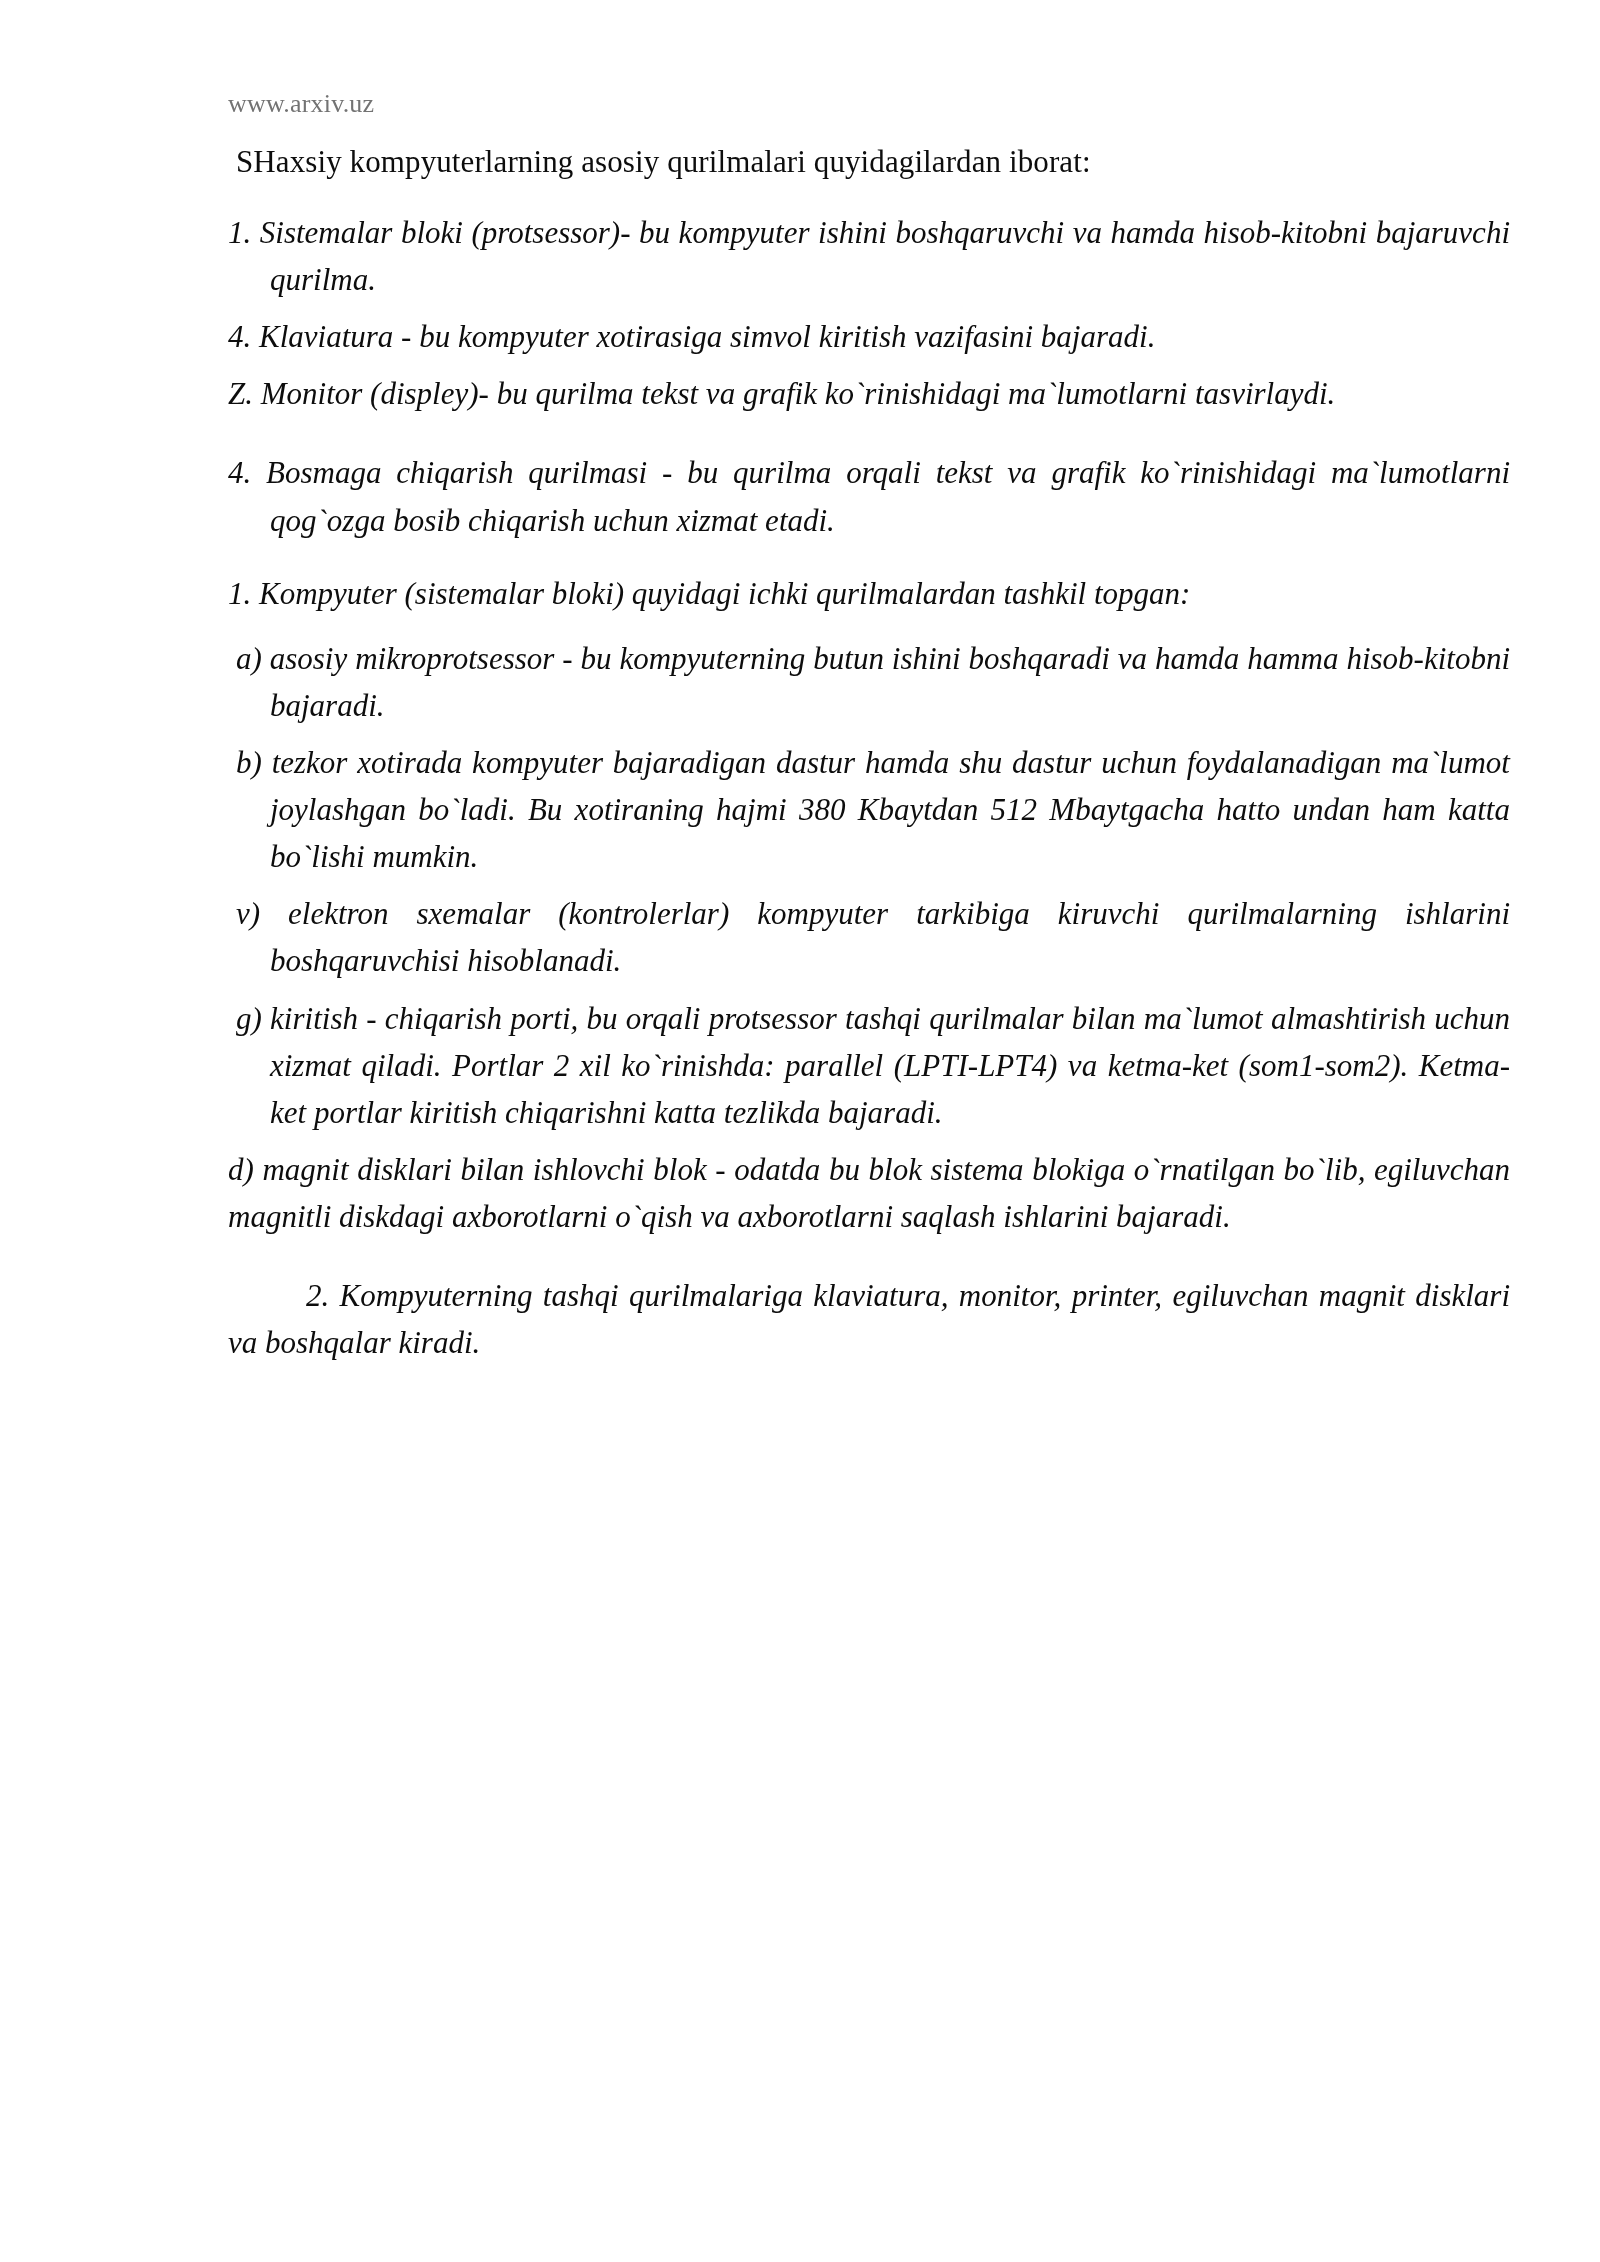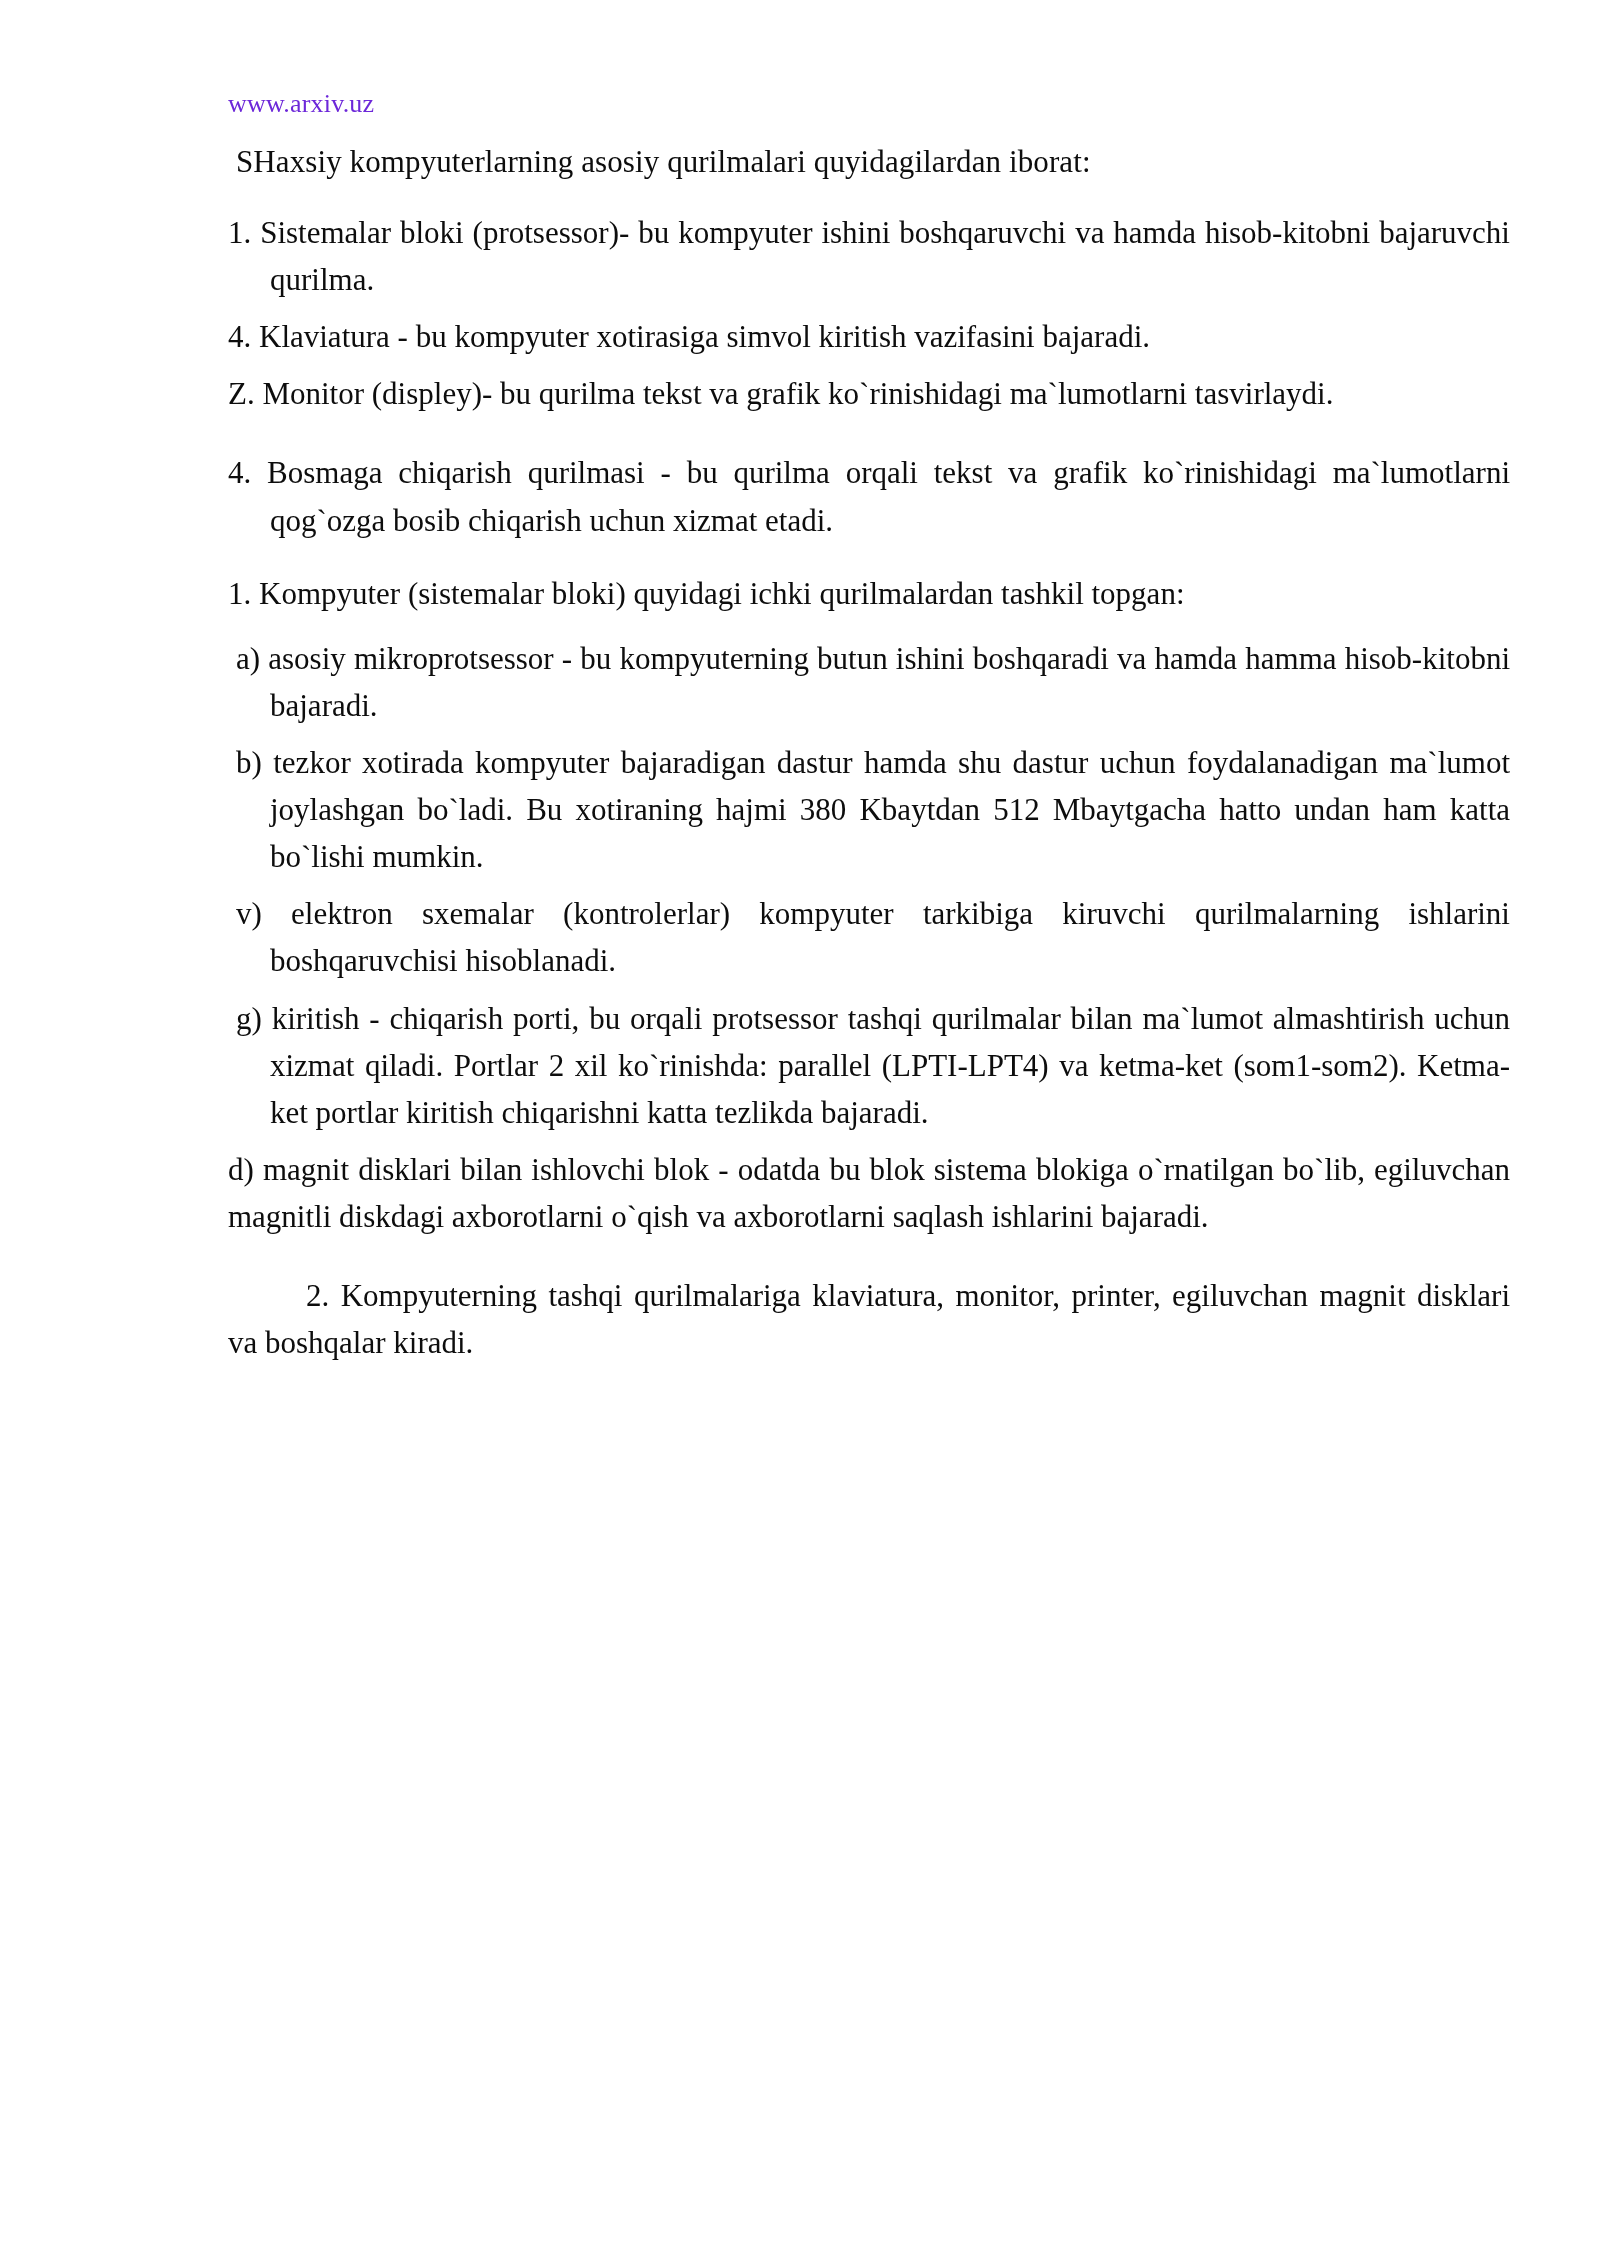--- a/index.html
+++ b/index.html
@@ -24,40 +24,41 @@
     top: 88px;
     width: 1282px;
   }
 
   
   .site-url {
     font-size: 26px;
     line-height: 1.2;
     letter-spacing: 0.2px;
     margin: 0 0 22px 0;
-    color: #6d28d9;
+    color: #737373;
   }
 
   
   .doc-heading {
     font-size: 31px;
     font-weight: normal;
     line-height: 1.35;
     margin: 0 0 26px 0;
     padding-left: 8px;
     letter-spacing: 0.1px;
   }
 
   
   .para {
     font-size: 31px;
     line-height: 1.52;
     text-align: justify;
     text-justify: inter-word;
     margin: 0 0 10px 0;
+    font-style: italic;
   }
   .para:last-child { margin-bottom: 0; margin-top: 32px; }
 
   
   .hang {
     padding-left: 42px;
     text-indent: -42px;
   }
   .hang-sm {
     padding-left: 34px;

